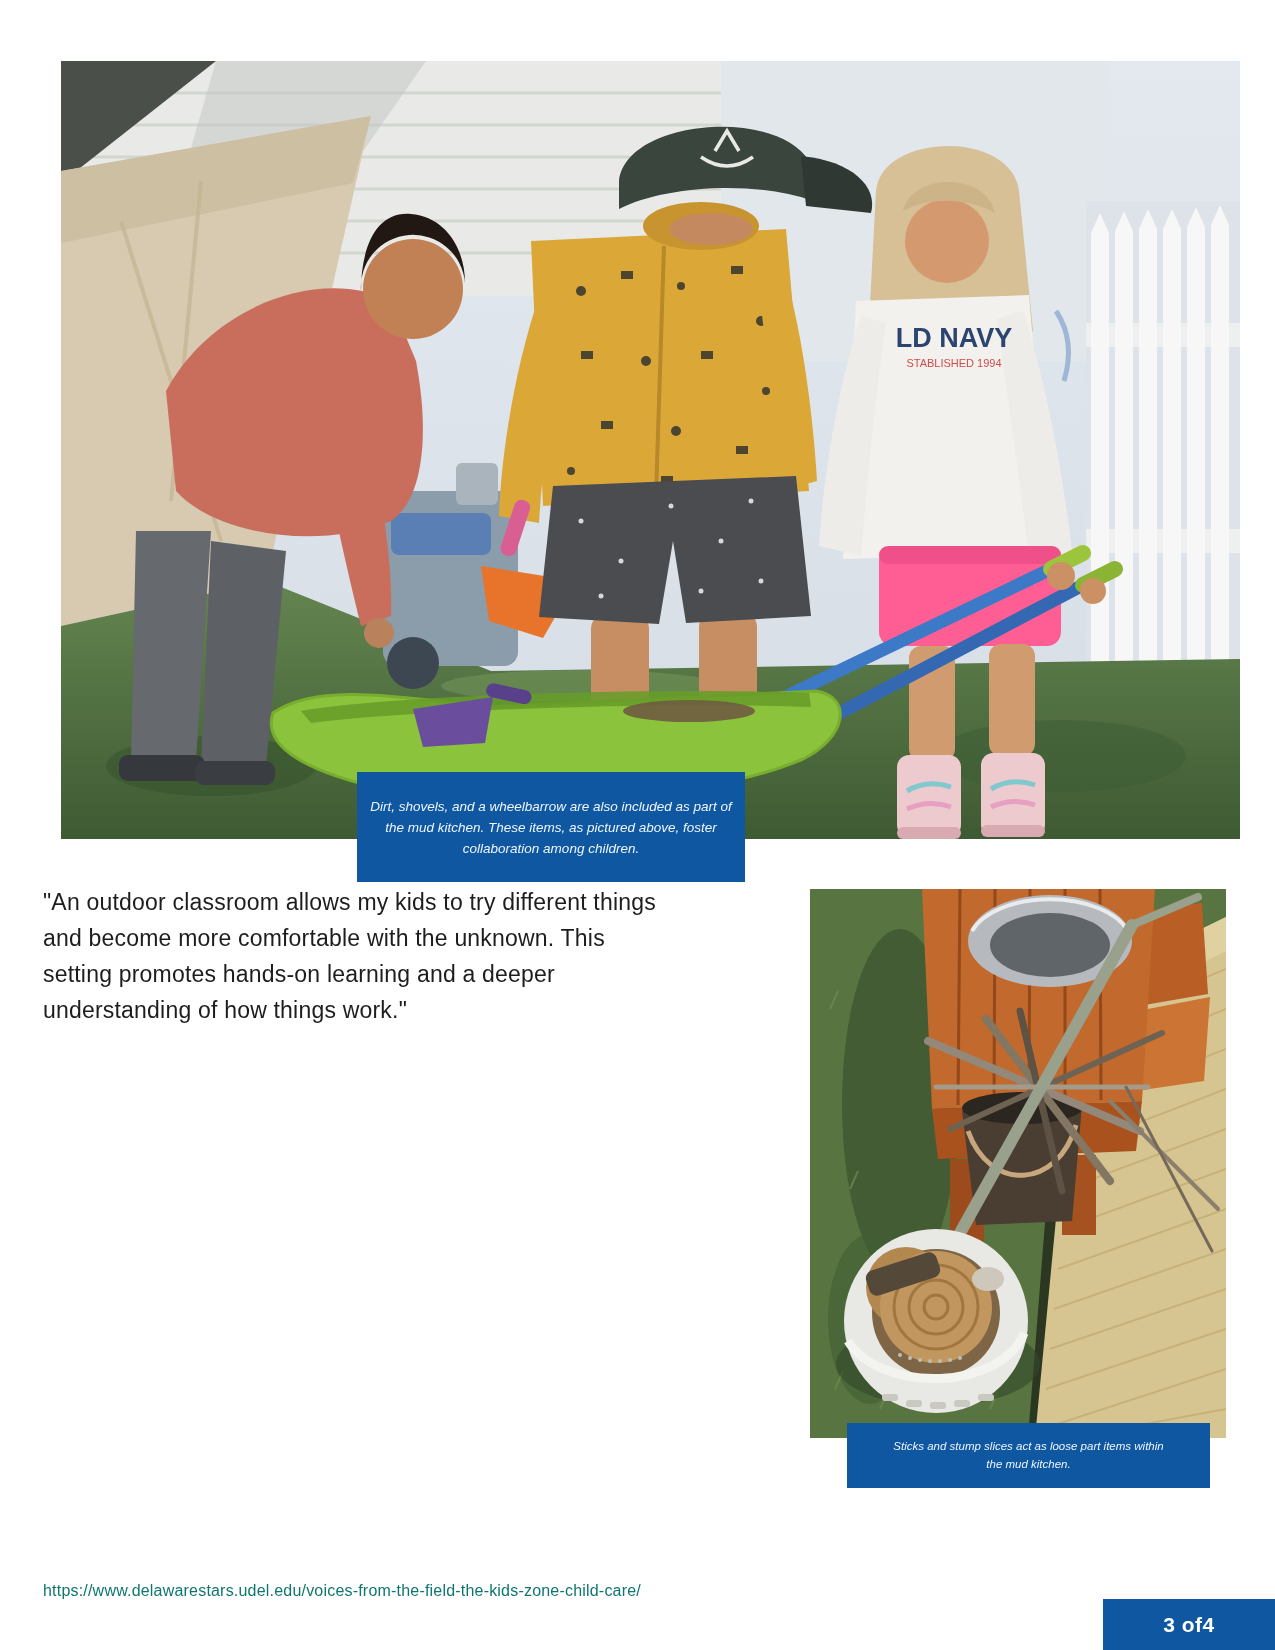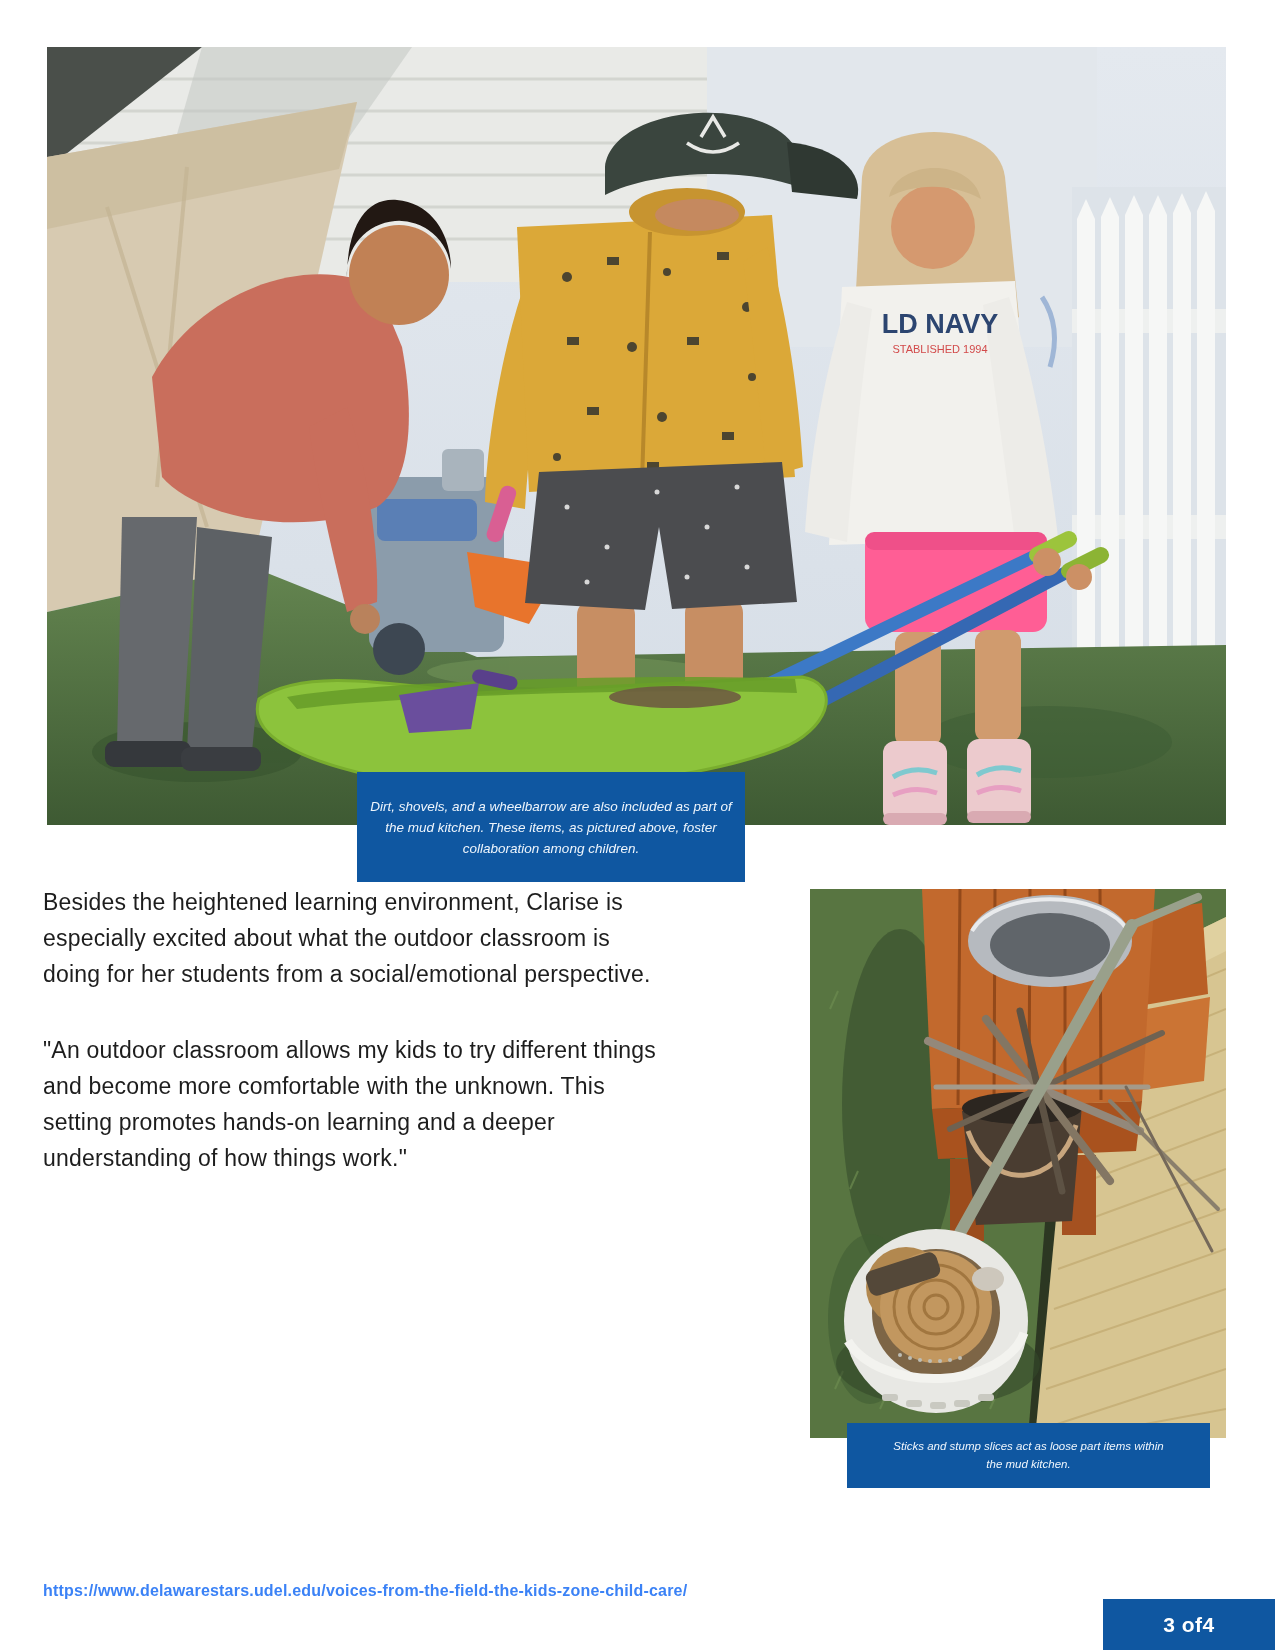--- a/index.html
+++ b/index.html
@@ -13,36 +13,36 @@
   #side-photo{left:810px;top:889px;width:416px;height:549px;}
   .caption{
     position:absolute;background:var(--blue);color:#eef5fc;font-style:italic;
     text-align:center;white-space:pre-line;box-sizing:border-box;z-index:5;
   }
   #caption-main{left:357px;top:772px;width:388px;height:110px;font-size:13.5px;line-height:21px;padding-top:24px;}
   #caption-side{left:847px;top:1423px;width:363px;height:65px;font-size:11.5px;line-height:17.5px;padding-top:15px;font-style:italic;}
   .body-text{position:absolute;left:43px;top:884px;width:745px;color:#1d1d1d;font-size:23px;line-height:36px;letter-spacing:.2px;}
   .body-text p{margin:0 0 40px 0;white-space:pre-line;}
   .footer-url{
-    position:absolute;left:43px;top:1582px;font-size:16px;color:#3b82f6;
-    text-decoration:none;letter-spacing:.2px;font-weight:bold;
+    position:absolute;left:43px;top:1582px;font-size:16px;color:#0f766e;
+    text-decoration:none;letter-spacing:.2px;
   }
   .page-badge{
     position:absolute;left:1103px;top:1599px;width:172px;height:51px;
     background:var(--blue);color:#ffffff;font-weight:bold;font-size:21px;
     display:flex;align-items:center;justify-content:center;letter-spacing:.5px;
   }
   svg{display:block;}
 </style>
 </head>
 <body>
 
 <div class="page">
 
-  <figure class="photo" id="main-photo" style="margin:2px;">
+  <figure class="photo" id="main-photo" style="margin:16px;">
     <svg viewBox="0 0 1179 778" width="1179" height="778" preserveAspectRatio="none">
       <defs>
         <linearGradient id="skyG" x1="0" y1="0" x2="0" y2="1">
           <stop offset="0" stop-color="#e4e9ef"></stop>
             <stop offset="1" stop-color="#d5dde6"></stop>
         </linearGradient>
         <linearGradient id="grassG" x1="0" y1="0" x2="0" y2="1">
           <stop offset="0" stop-color="#648550"></stop>
             <stop offset="1" stop-color="#3e5a33"></stop>
         </linearGradient>
@@ -193,23 +193,20 @@
         <path d="M430,740 L545,735" stroke="#7ab12f" stroke-width="10" stroke-linecap="round"></path>
       </g>
     </svg>
   </figure>
 
   <div class="caption" id="caption-main">Dirt, shovels, and a wheelbarrow are also included as part of
 the mud kitchen. These items, as pictured above, foster
 collaboration among children.</div>
 
   <div class="body-text">
-    <p>Besides the heightened learning environment, Clarise is
-especially excited about what the outdoor classroom is
-doing for her students from a social/emotional perspective.</p>
     <p>"An outdoor classroom allows my kids to try different things
 and become more comfortable with the unknown. This
 setting promotes hands-on learning and a deeper
 understanding of how things work."</p>
   </div>
 
   <figure class="photo" id="side-photo" style="margin:0;">
     <svg viewBox="0 0 416 549" width="416" height="549" preserveAspectRatio="none">
       <rect width="416" height="549" fill="#587541"></rect>
       <ellipse cx="90" cy="215" rx="58" ry="175" fill="#3c5430" opacity="0.75"></ellipse>

